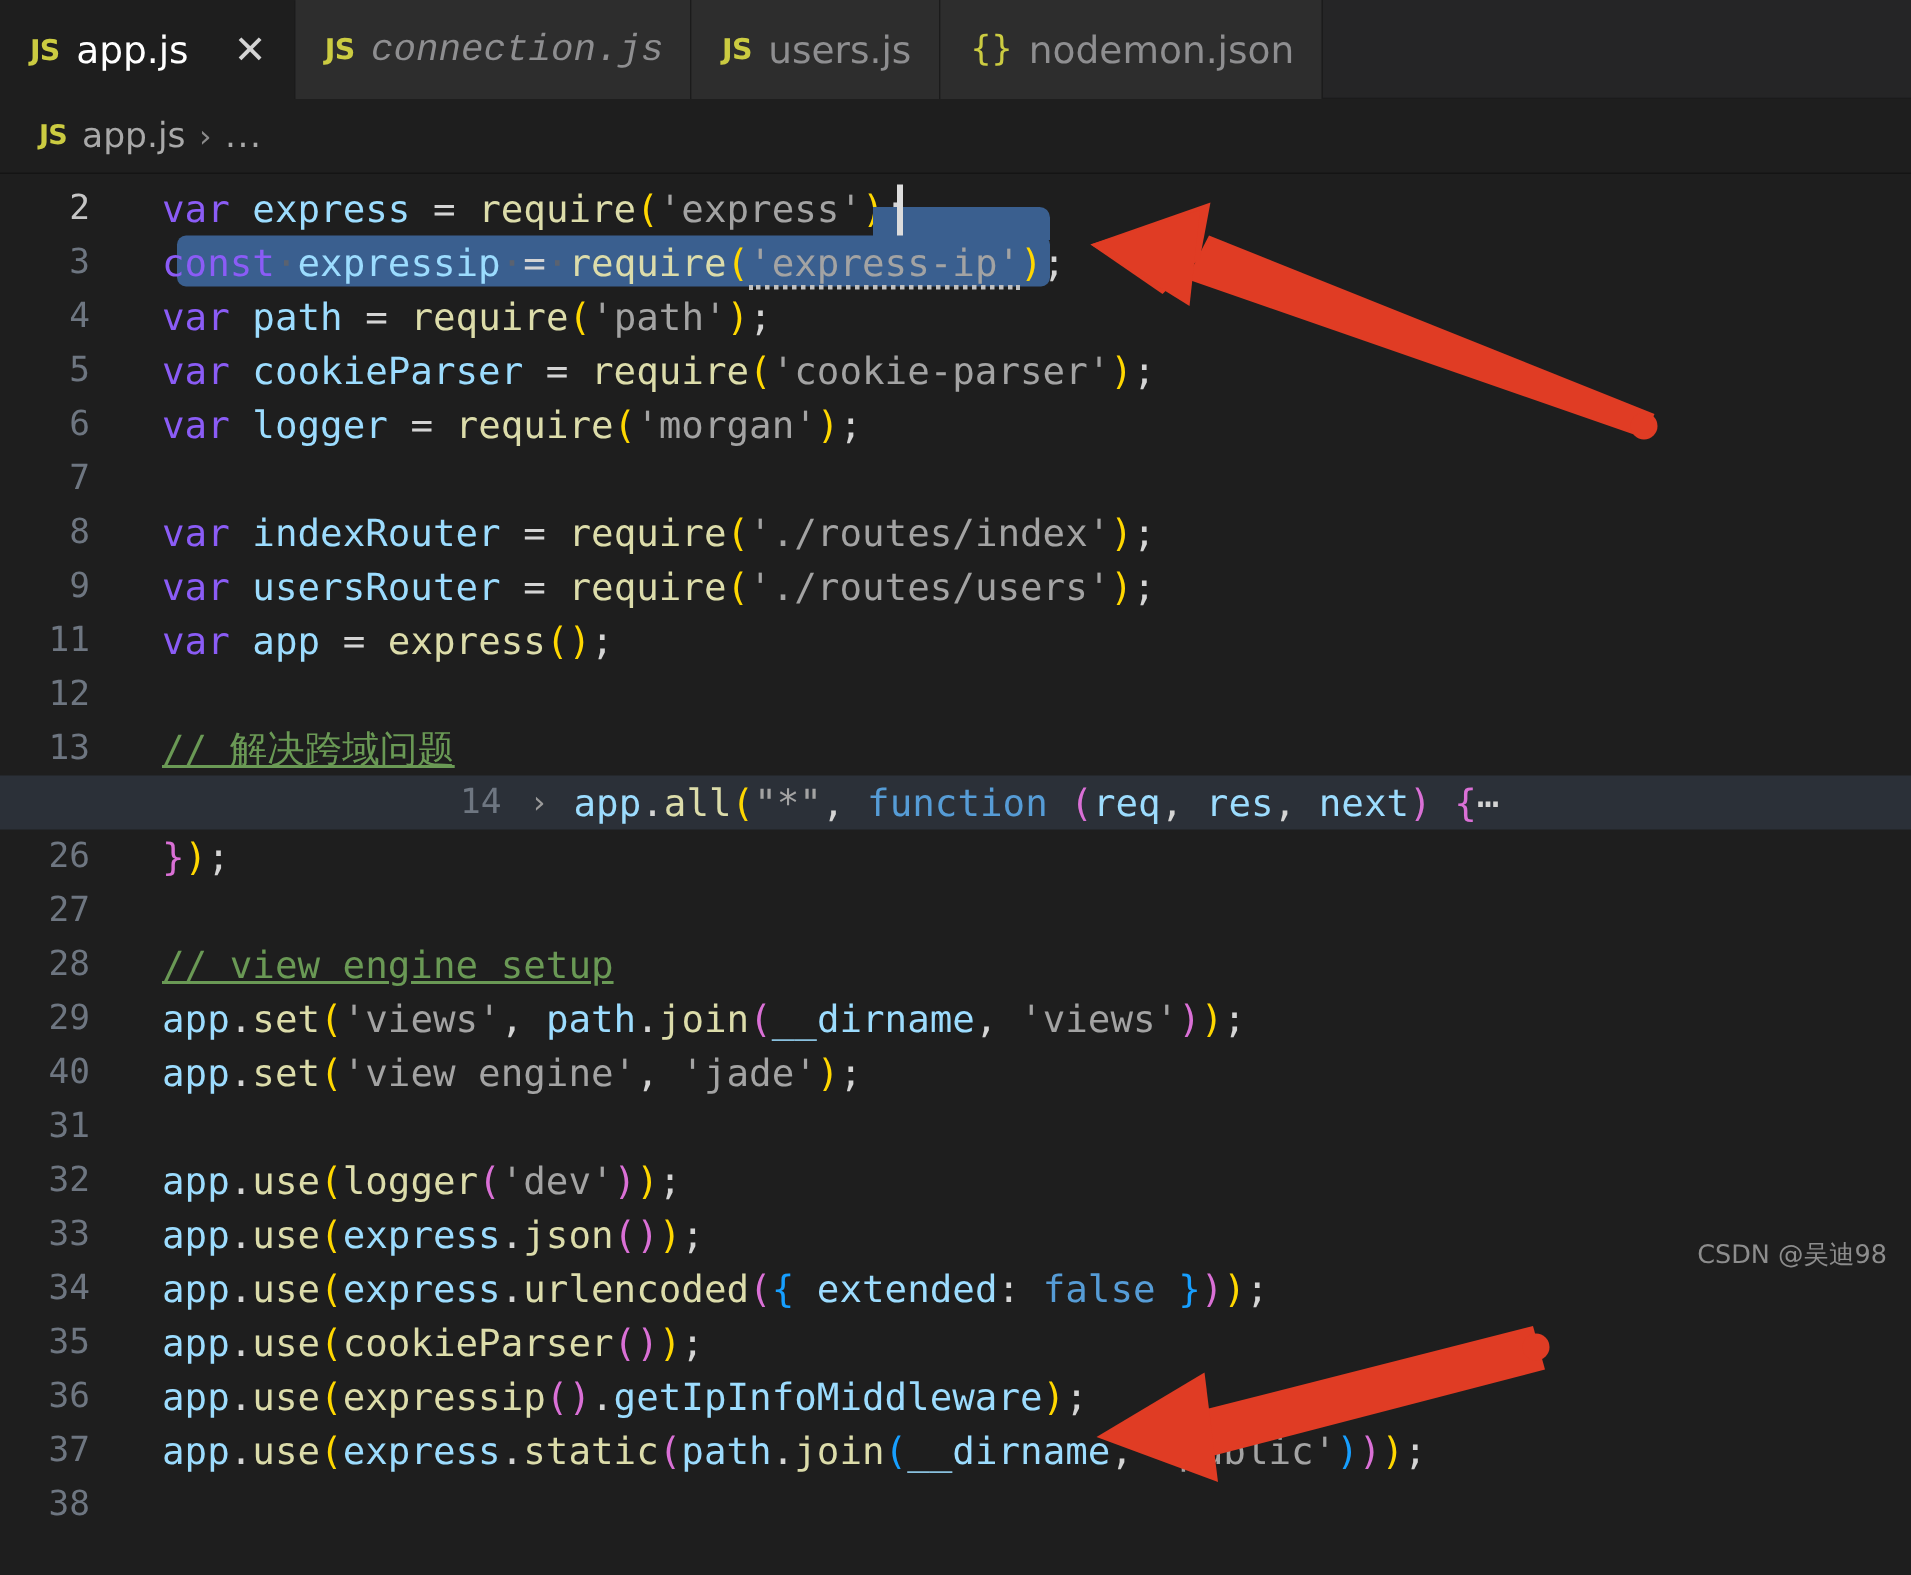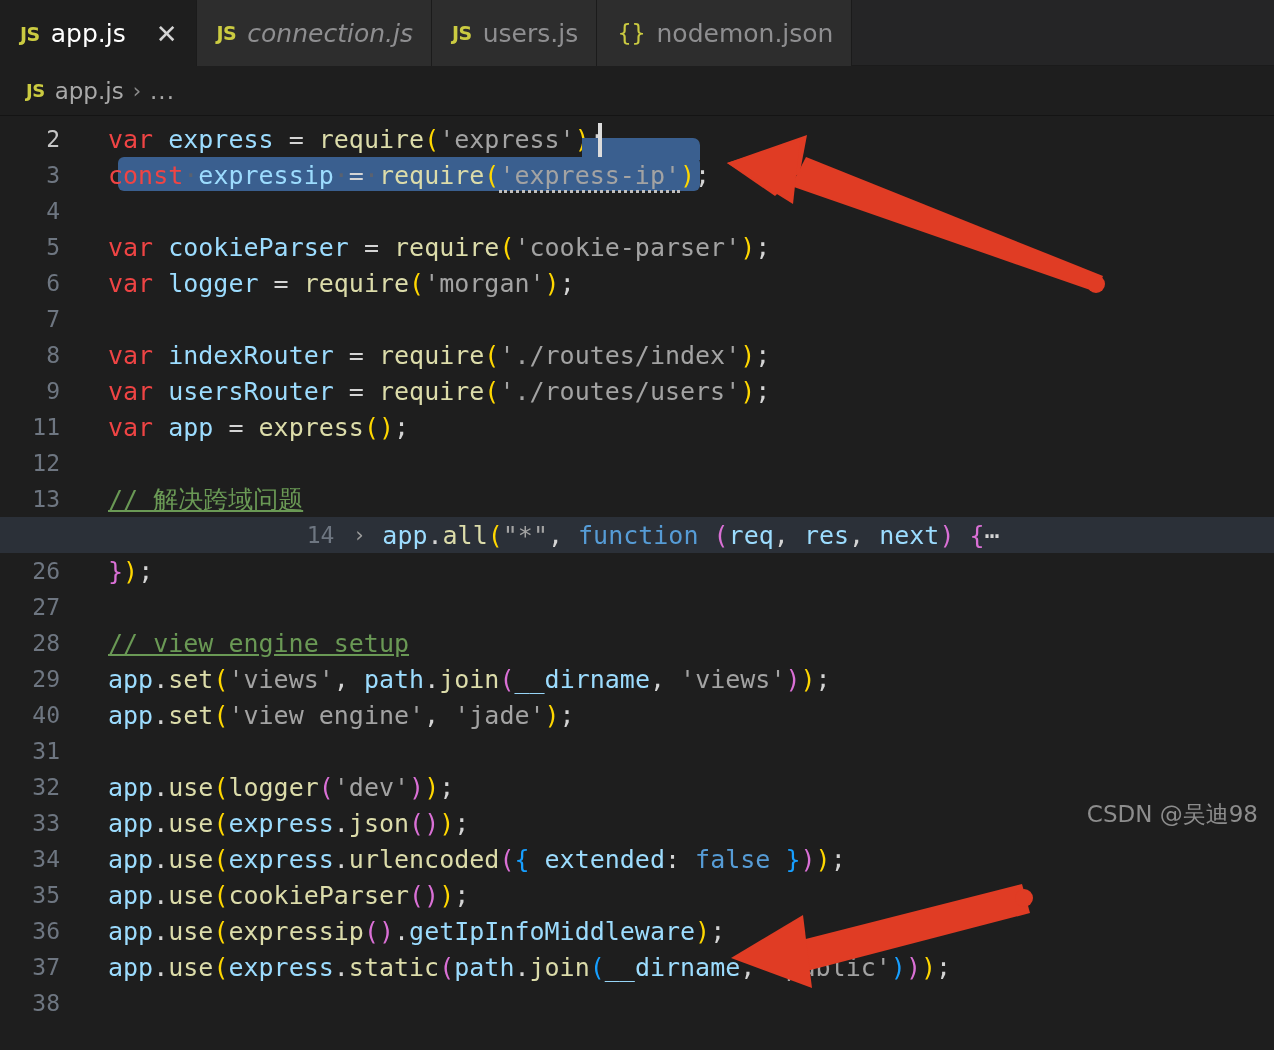--- a/index.html
+++ b/index.html
@@ -48,21 +48,21 @@
     margin-right: 11px;
     letter-spacing: -0.5px;
   }
   .tab-icon.json-icon { color: #cbcb41; font-weight: normal; font-size: 23px; }
   .tab-label {
     font-size: 25px;
     color: #8e8e90;
     font-family: "DejaVu Sans", sans-serif;
   }
   .tab.active .tab-label { color: #ffffff; }
-  .tab-label.preview { font-style: italic; }
+  .tab-label.preview { font-style: italic; font-family: Liberation Mono, monospace; }
   .tab-close {
     margin-left: 30px;
     font-size: 26px;
     color: #d4d4d4;
     line-height: 1;
     font-family: "DejaVu Sans", sans-serif;
     font-weight: 300;
   }
   .tabbar-filler { flex: 1; background: #252526; }
 
@@ -161,21 +161,21 @@
     z-index: 0;
   }
   .cursor {
     position: absolute;
     width: 4px;
     background: #dcdcdc;
     z-index: 4;
   }
 
   
-  .t-kw      { color: #ef4444; }  
+  .t-kw      { color: #8b5cf6; }  
   .t-kw2     { color: #569cd6; }  
   .t-var     { color: #9cdcfe; }  
   .t-fn      { color: #dcdcaa; }  
   .t-str     { color: #a3a3a3; }  
   .t-paren-y { color: #ffd700; }
   .t-paren-p { color: #da70d6; }
   .t-paren-b { color: #179fff; }
   .t-punc    { color: #d4d4d4; }
   .t-com     { color: #6a9955; text-decoration: underline; }
   .t-param   { color: #9cdcfe; }
@@ -191,22 +191,22 @@
     width: 1274px;
     height: 1050px;
     pointer-events: none;
     z-index: 20;
   }
 
   
   .watermark {
     position: absolute;
     right: 16px;
-    bottom: 24px;
-    font-size: 23px;
+    bottom: 6px;
+    font-size: 17px;
     color: #8d8d8d;
     font-family: "DejaVu Sans", sans-serif;
     z-index: 25;
     user-select: none;
   }
 </style>
 </head>
 <body>
 
 <div id="app">
@@ -254,20 +254,21 @@
 
     <div class="code-line">
       <span class="ln">3</span>
       <span class="fold-gutter"></span>
       <span class="code-text"><span class="t-sel"><span class="t-kw">const</span><span class="t-ws">·</span><span class="t-var">expressip</span><span class="t-ws">·</span><span class="t-punc">=</span><span class="t-ws">·</span><span class="t-fn">require</span><span class="t-paren-y">(</span><span class="t-str squiggle">'express-ip'</span><span class="t-paren-y">)</span><span class="t-punc">;</span></span></span>
     </div>
 
     <div class="code-line">
       <span class="ln">4</span>
       <span class="fold-gutter"></span>
+      <span class="code-text"><span class="t-kw">var</span> <span class="t-var">path</span> <span class="t-punc">=</span> <span class="t-fn">require</span><span class="t-paren-y">(</span><span class="t-str">'path'</span><span class="t-paren-y">)</span><span class="t-punc">;</span></span>
     </div>
 
     <div class="code-line">
       <span class="ln">5</span>
       <span class="fold-gutter"></span>
       <span class="code-text"><span class="t-kw">var</span> <span class="t-var">cookieParser</span> <span class="t-punc">=</span> <span class="t-fn">require</span><span class="t-paren-y">(</span><span class="t-str">'cookie-parser'</span><span class="t-paren-y">)</span><span class="t-punc">;</span></span>
     </div>
 
     <div class="code-line">
       <span class="ln">6</span>

